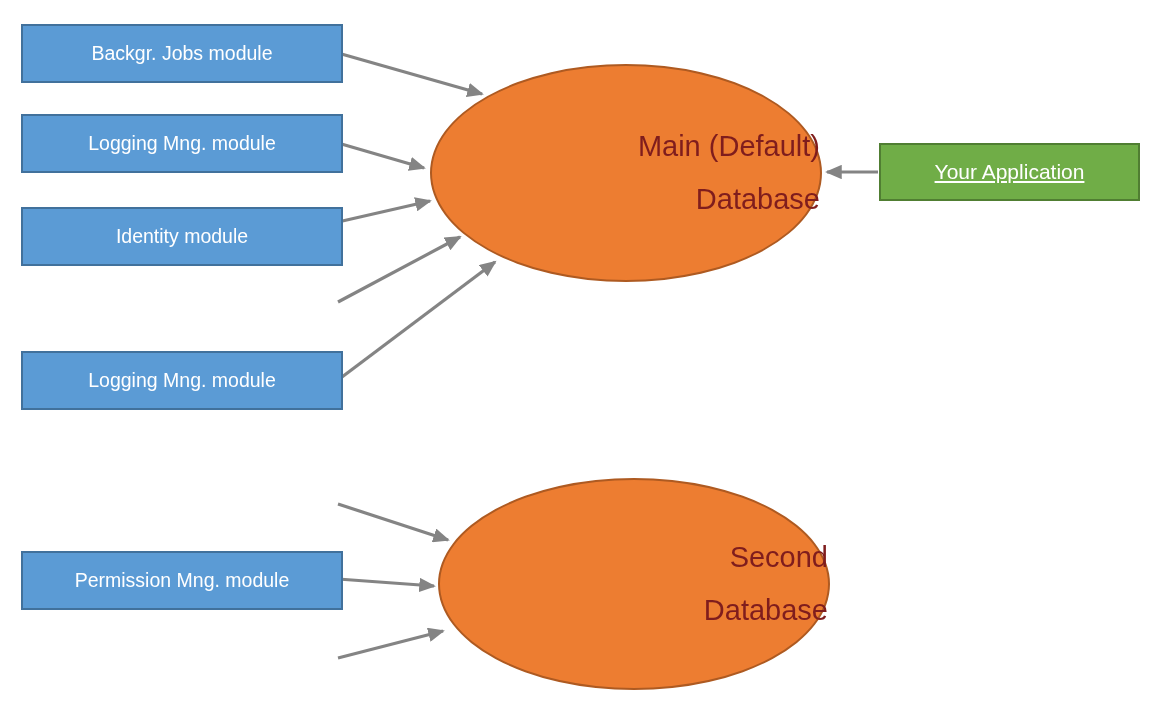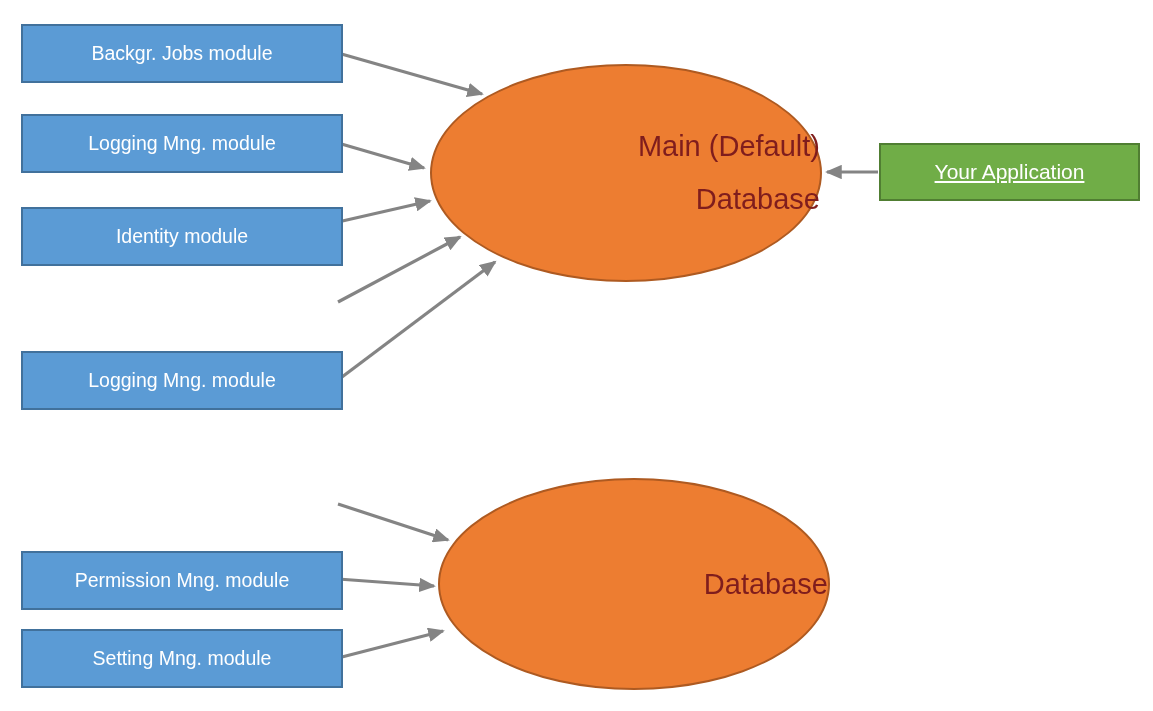--- a/index.html
+++ b/index.html
@@ -116,30 +116,28 @@
   <div class="module-box" style="top:207px">
     <span>Identity module</span>
   </div>
   <div class="module-box" style="top:351px">
     <span>Logging Mng. module</span>
   </div>
 
   <div class="module-box" style="top:551px">
     <span>Permission Mng. module</span>
   </div>
-  <div class="module-box" style="top:629px">
-    <span>Setting Mng. module</span>
-  </div>
 
   <div class="db-ellipse" id="main-database">
     <span>Main (Default)</span>
     <span>Database</span>
   </div>
 
   <div class="db-ellipse" id="second-database">
+    <span>Second</span>
     <span>Database</span>
   </div>
 
   <div id="application-box">
     <span>Your Application</span>
   </div>
 
 </div>
 
 </body></html>

